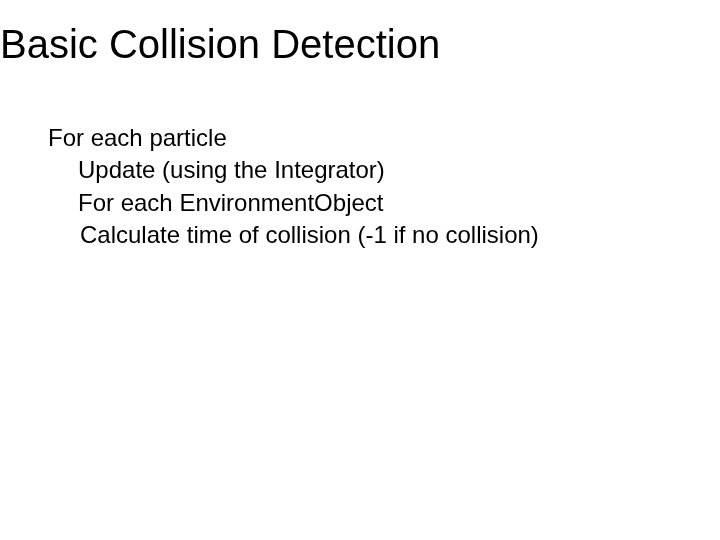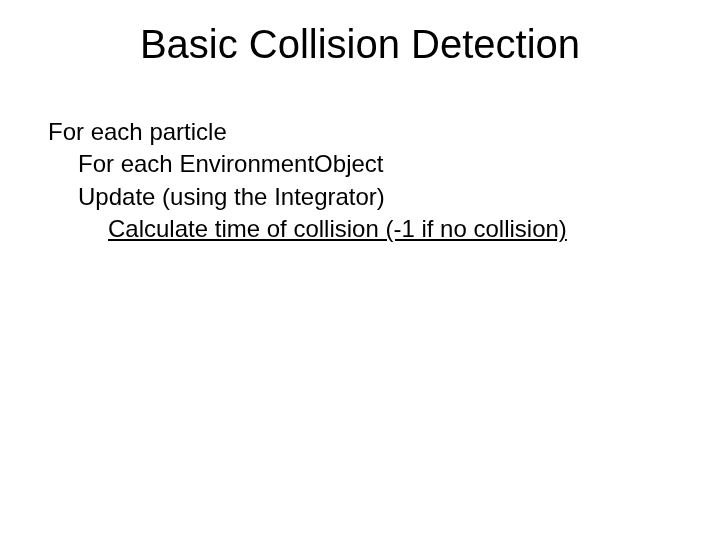--- a/index.html
+++ b/index.html
@@ -16,43 +16,43 @@
     width: 720px;
     height: 540px;
     position: relative;
     box-sizing: border-box;
   }
   .title {
     position: absolute;
     top: 22px;
     left: 0;
     width: 720px;
-    text-align: center;
+    text-align: left;
     font-size: 40px;
     font-weight: 400;
     letter-spacing: 0px;
   }
   .body {
     position: absolute;
-    top: 116px;
+    top: 122px;
     left: 48px;
     width: 630px;
     font-size: 24px;
     line-height: 1.35;
   }
   .l0 { margin-left: 0px; }
   .l1 { margin-left: 30px; }
-  .l2 { margin-left: 60px; text-decoration: underline; }
+  .l2 { margin-left: 32px; }
   .l3 { margin-left: 115px; }
   .line { white-space: nowrap; }
 </style>
 </head>
 <body>
 
 <div class="slide">
   <div class="title">Basic Collision Detection</div>
   <div class="body">
     <div class="line l0">For each particle</div>
+    <div class="line l1">Update (using the Integrator)</div>
     <div class="line l1">For each EnvironmentObject</div>
-    <div class="line l1">Update (using the Integrator)</div>
     <div class="line l2">Calculate time of collision (-1 if no collision)</div>
   </div>
 </div>
 
 </body></html>

